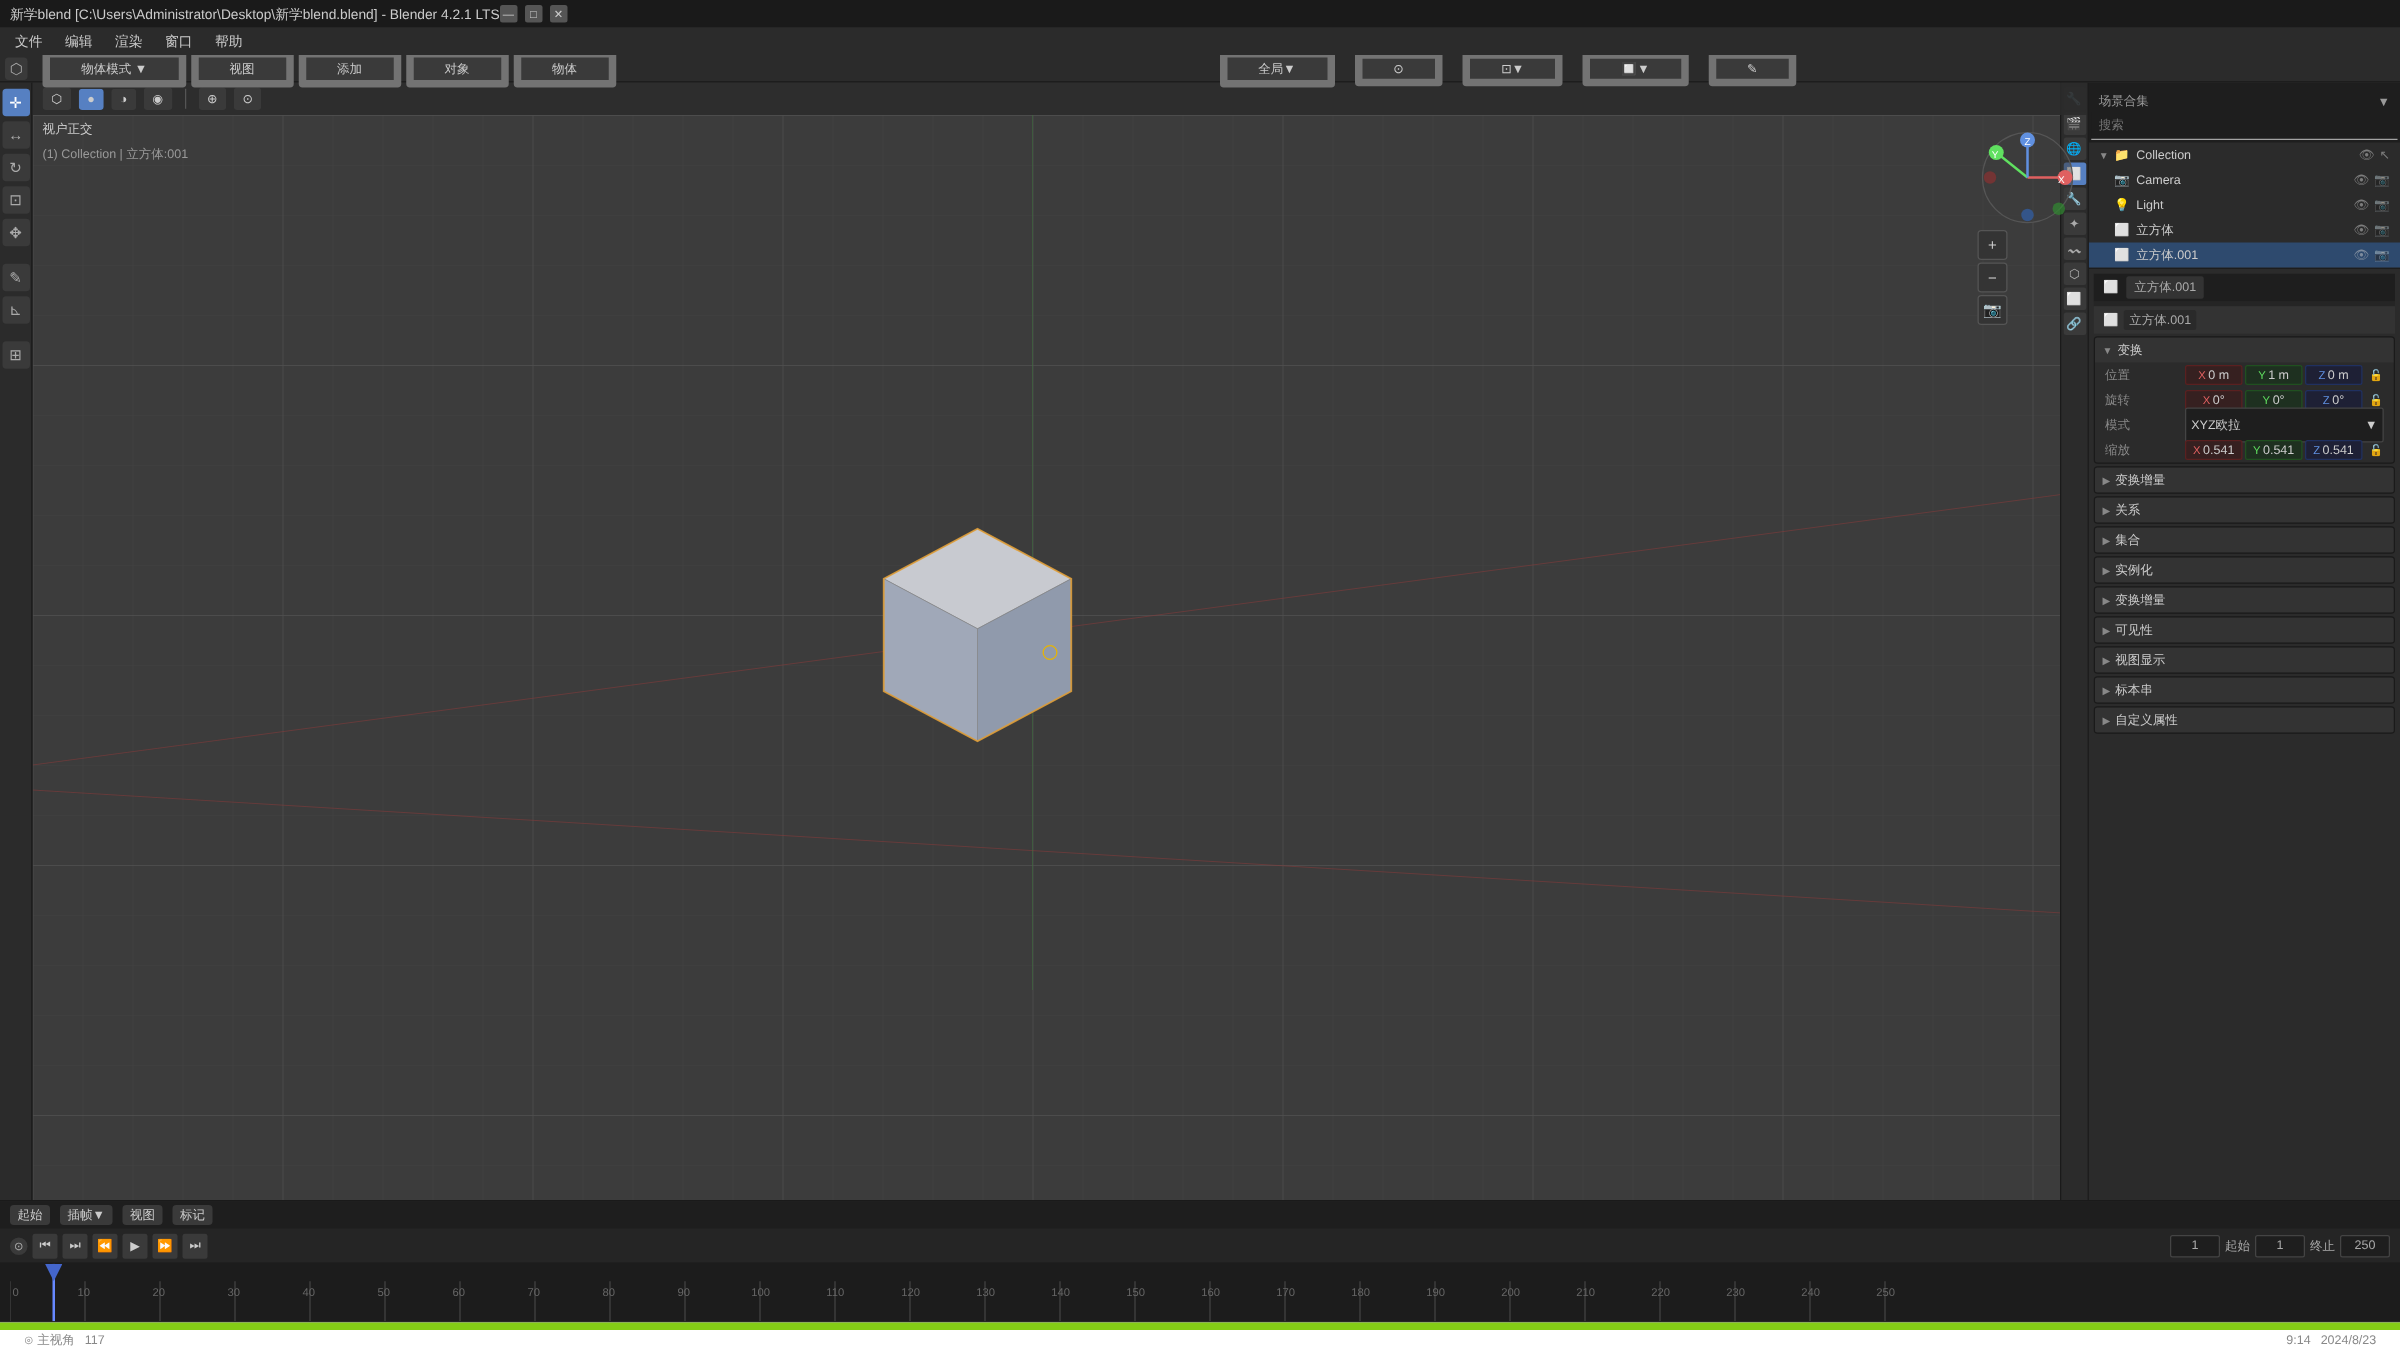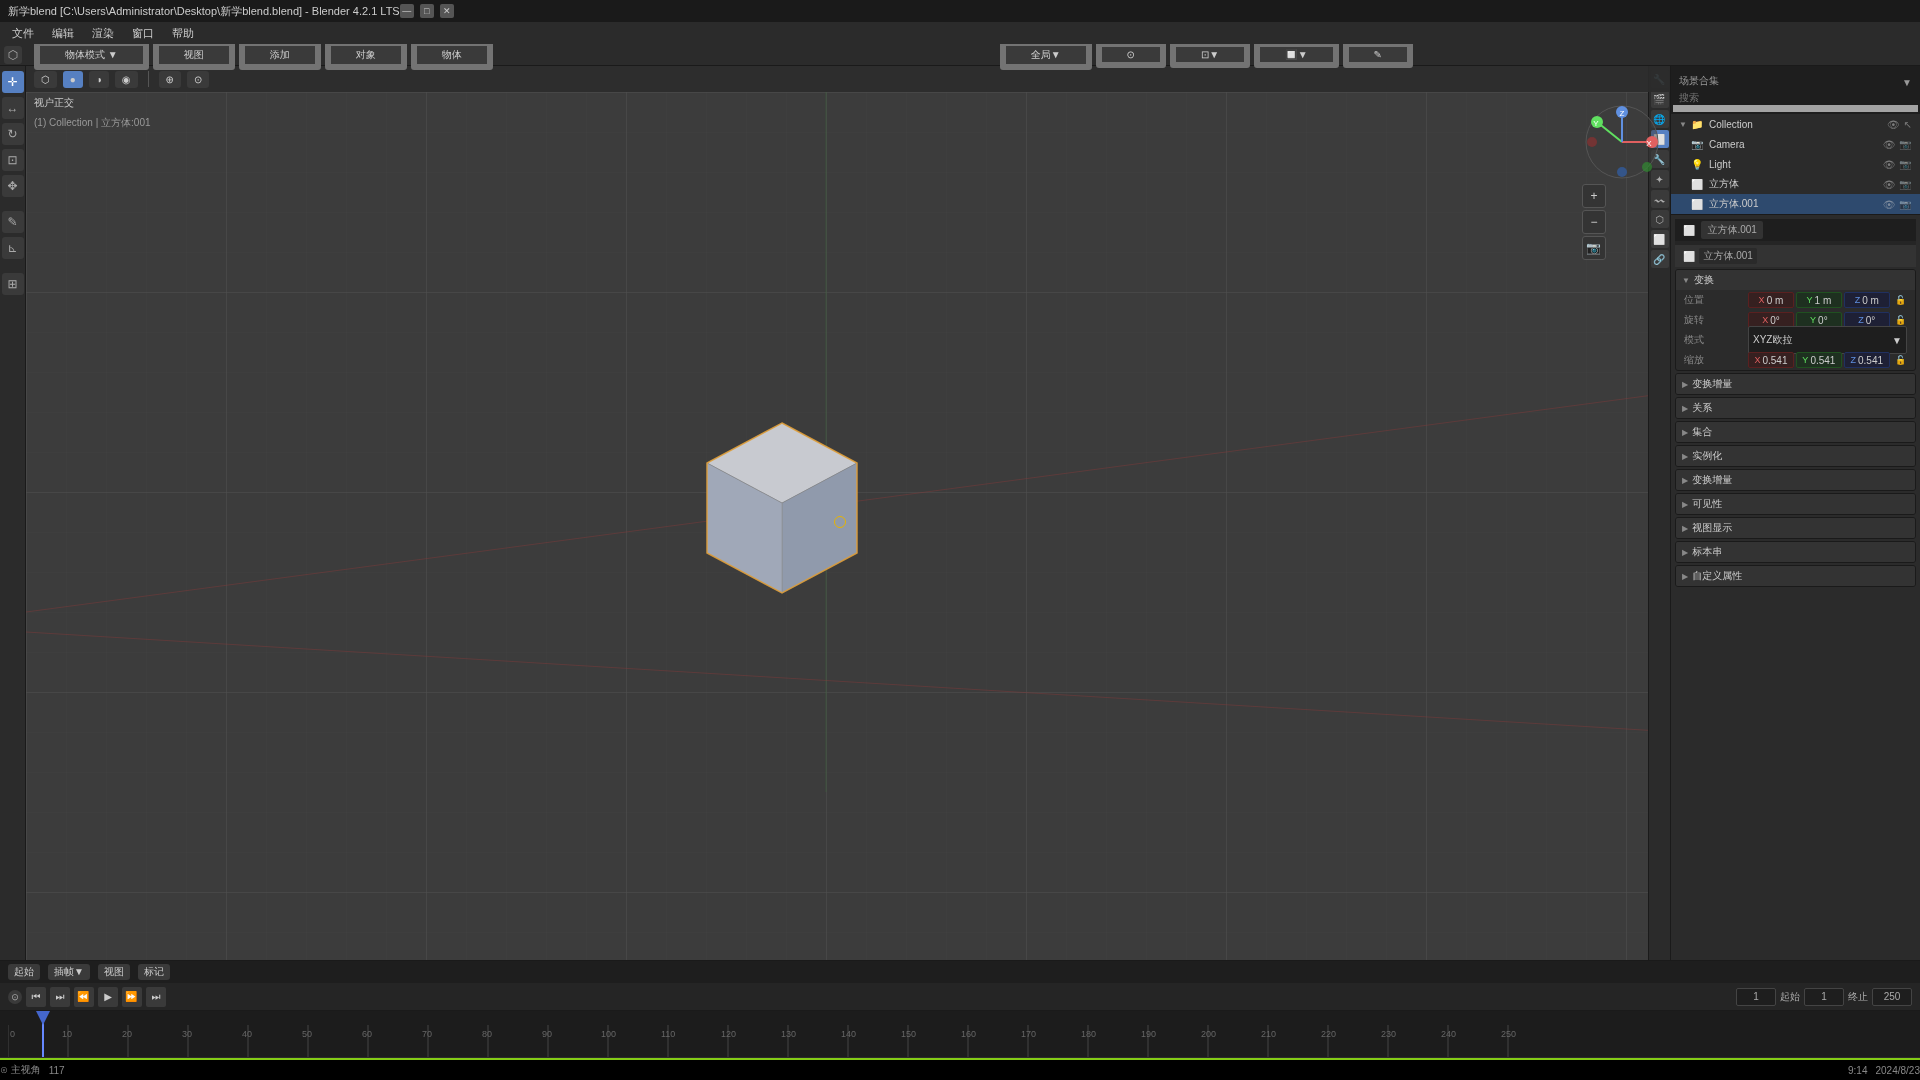--- a/index.html
+++ b/index.html
@@ -207,21 +207,21 @@
       padding: 0 8px;
       justify-content: space-between;
       font-size: 10px;
       color: #999;
     }
     .outliner-search {
       width: 100%;
       height: 22px;
       background: #1e1e1e;
       border: none;
-      border-bottom: 7px solid #a3a3a3;
+      border-bottom: 1px solid #a3a3a3;
       color: #ccc;
       padding: 0 6px;
       font-size: 10px;
     }
     .outline-item {
       height: 20px;
       display: flex;
       align-items: center;
       padding: 0 8px;
       font-size: 10px;
@@ -393,27 +393,27 @@
       position: relative;
     }
 
     
     #statusbar {
       position: absolute;
       bottom: 0;
       left: 0;
       width: 100%;
       height: 22px;
-      background: #000000;
-      display: flex;
-      align-items: center;
-      padding: 0 0;
+      background: #ffffff;
+      display: flex;
+      align-items: center;
+      padding: 0 19px;
       gap: 8px;
       z-index: 100;
-      border-top: 2px solid #84cc16;
+      border-top: 6px solid #84cc16;
     }
     .status-text { font-size: 10px; color: #888; }
 
     
     #vp-info {
       position: absolute;
       top: 30px;
       left: 8px;
       font-size: 10px;
       color: #ccc;
@@ -483,21 +483,21 @@
 
   <div style="display:flex;align-items:center;gap:4px;margin-right:8px;">
     <div class="tool-icon" style="width:18px;height:18px;background:#3a3a3a;">⬡</div>
   </div>
   <button class="mode-btn">物体模式 ▼</button>
   <button class="mode-btn">视图</button>
   <button class="mode-btn">添加</button>
   <button class="mode-btn">对象</button>
   <button class="mode-btn">物体</button>
 
-  <div style="flex:1;display:flex;justify-content:center;align-items:center;gap:4px;">
+  <div style="flex:1;display:flex;justify-content:center;align-items:center;gap:16px;">
     <div class="mode-btn" style="display:flex;align-items:center;gap:2px;">全局▼</div>
     <div class="mode-btn">⊙</div>
     <div class="mode-btn">⊡▼</div>
     <div class="mode-btn">🔲▼</div>
     <div class="mode-btn">✎</div>
   </div>
 </div>
 
 <div id="left-toolbar">
   <div class="tool-icon active" title="Cursor">✛</div>

